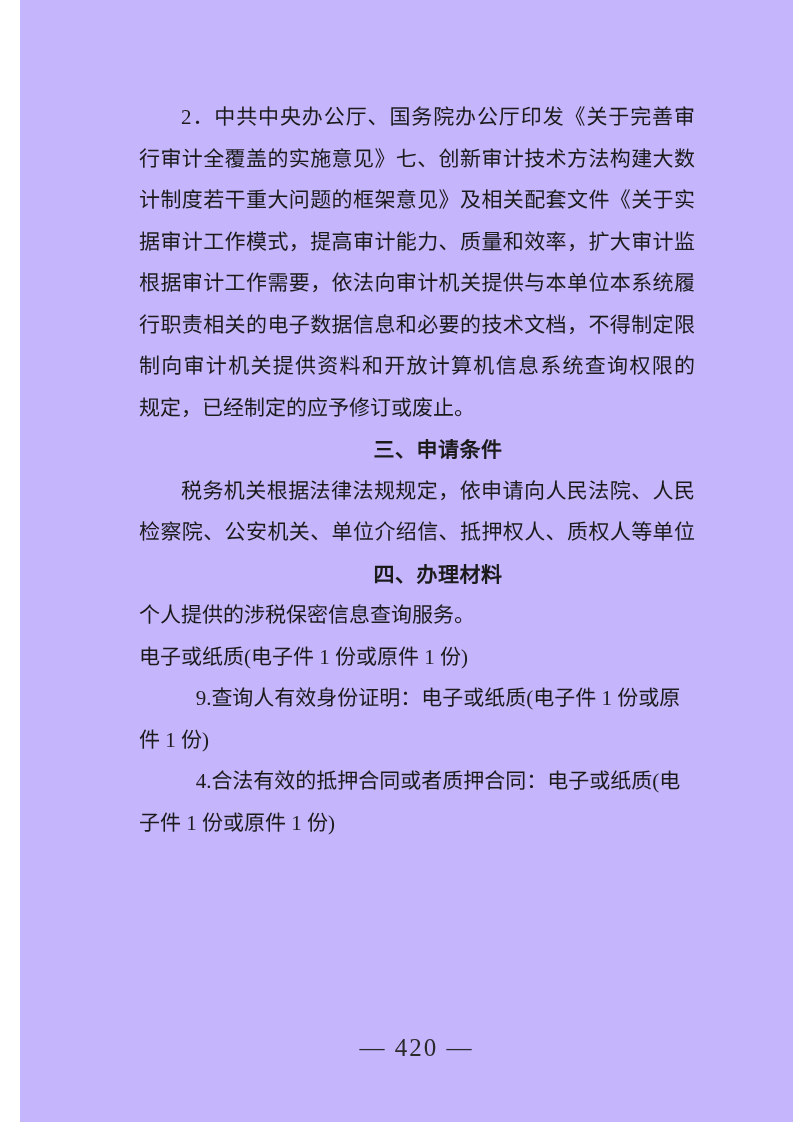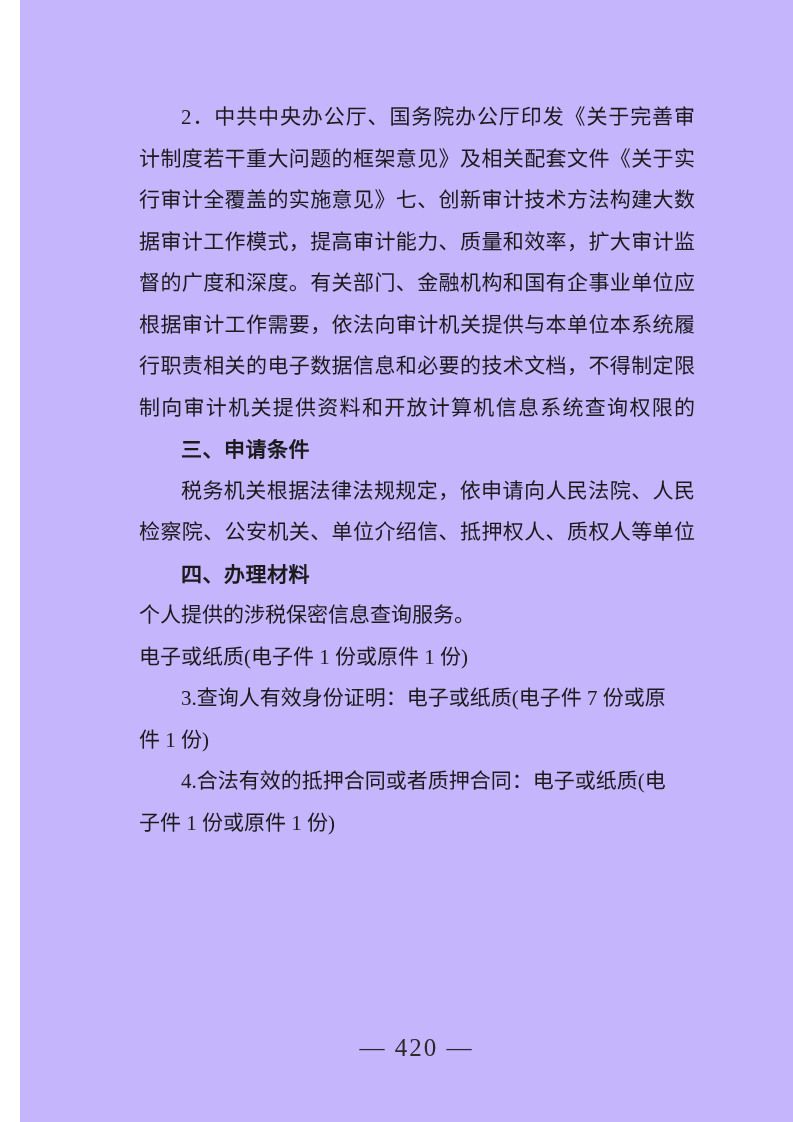--- a/index.html
+++ b/index.html
@@ -28,20 +28,21 @@
     font-size: 21px;
     line-height: 41.5px;
     color: #1b1b1b;
   }
   .line {
     white-space: pre;
     text-align: left;
   }
   .line.indent {
     text-indent: 2em;
+    text-align: center;
   }
   .line.stretch {
     white-space: normal;
     text-align: justify;
     text-align-last: justify;
     text-justify: inter-character;
     overflow: hidden;
     height: 41.5px;
   }
   .line.heading {
@@ -61,34 +62,34 @@
     color: #2a2a2a;
   }
 </style>
 </head>
 <body>
 
 <div class="page">
 
   <div class="textcol">
     <div class="line indent stretch">2．中共中央办公厅、国务院办公厅印发《关于完善审</div>
+    <div class="line stretch">行审计全覆盖的实施意见》七、创新审计技术方法构建大数</div>
     <div class="line stretch">计制度若干重大问题的框架意见》及相关配套文件《关于实</div>
-    <div class="line stretch">行审计全覆盖的实施意见》七、创新审计技术方法构建大数</div>
     <div class="line stretch">据审计工作模式，提高审计能力、质量和效率，扩大审计监</div>
-    <div class="line stretch">督的广度和深度。有关部门、金融机构和国有企事业单位应</div>
     <div class="line stretch">根据审计工作需要，依法向审计机关提供与本单位本系统履</div>
     <div class="line stretch">行职责相关的电子数据信息和必要的技术文档，不得制定限</div>
     <div class="line stretch">制向审计机关提供资料和开放计算机信息系统查询权限的</div>
+    <div class="line">规定，已经制定的应予修订或废止。</div>
     <div class="line heading indent">三、申请条件</div>
     <div class="line indent stretch">税务机关根据法律法规规定，依申请向人民法院、人民</div>
     <div class="line stretch">检察院、公安机关、单位介绍信、抵押权人、质权人等单位和</div>
     <div class="line heading indent">四、办理材料</div>
     <div class="line">个人提供的涉税保密信息查询服务。</div>
     <div class="line">电子或纸质(电子件 1 份或原件 1 份)</div>
-    <div class="line indent">3.查询人有效身份证明：电子或纸质(电子件 7 份或原</div>
+    <div class="line indent">9.查询人有效身份证明：电子或纸质(电子件 1 份或原</div>
     <div class="line">件 1 份)</div>
     <div class="line indent">4.合法有效的抵押合同或者质押合同：电子或纸质(电</div>
     <div class="line">子件 1 份或原件 1 份)</div>
   </div>
 
   <div class="footer">— 420 —</div>
 
 </div>
 
 </body></html>

